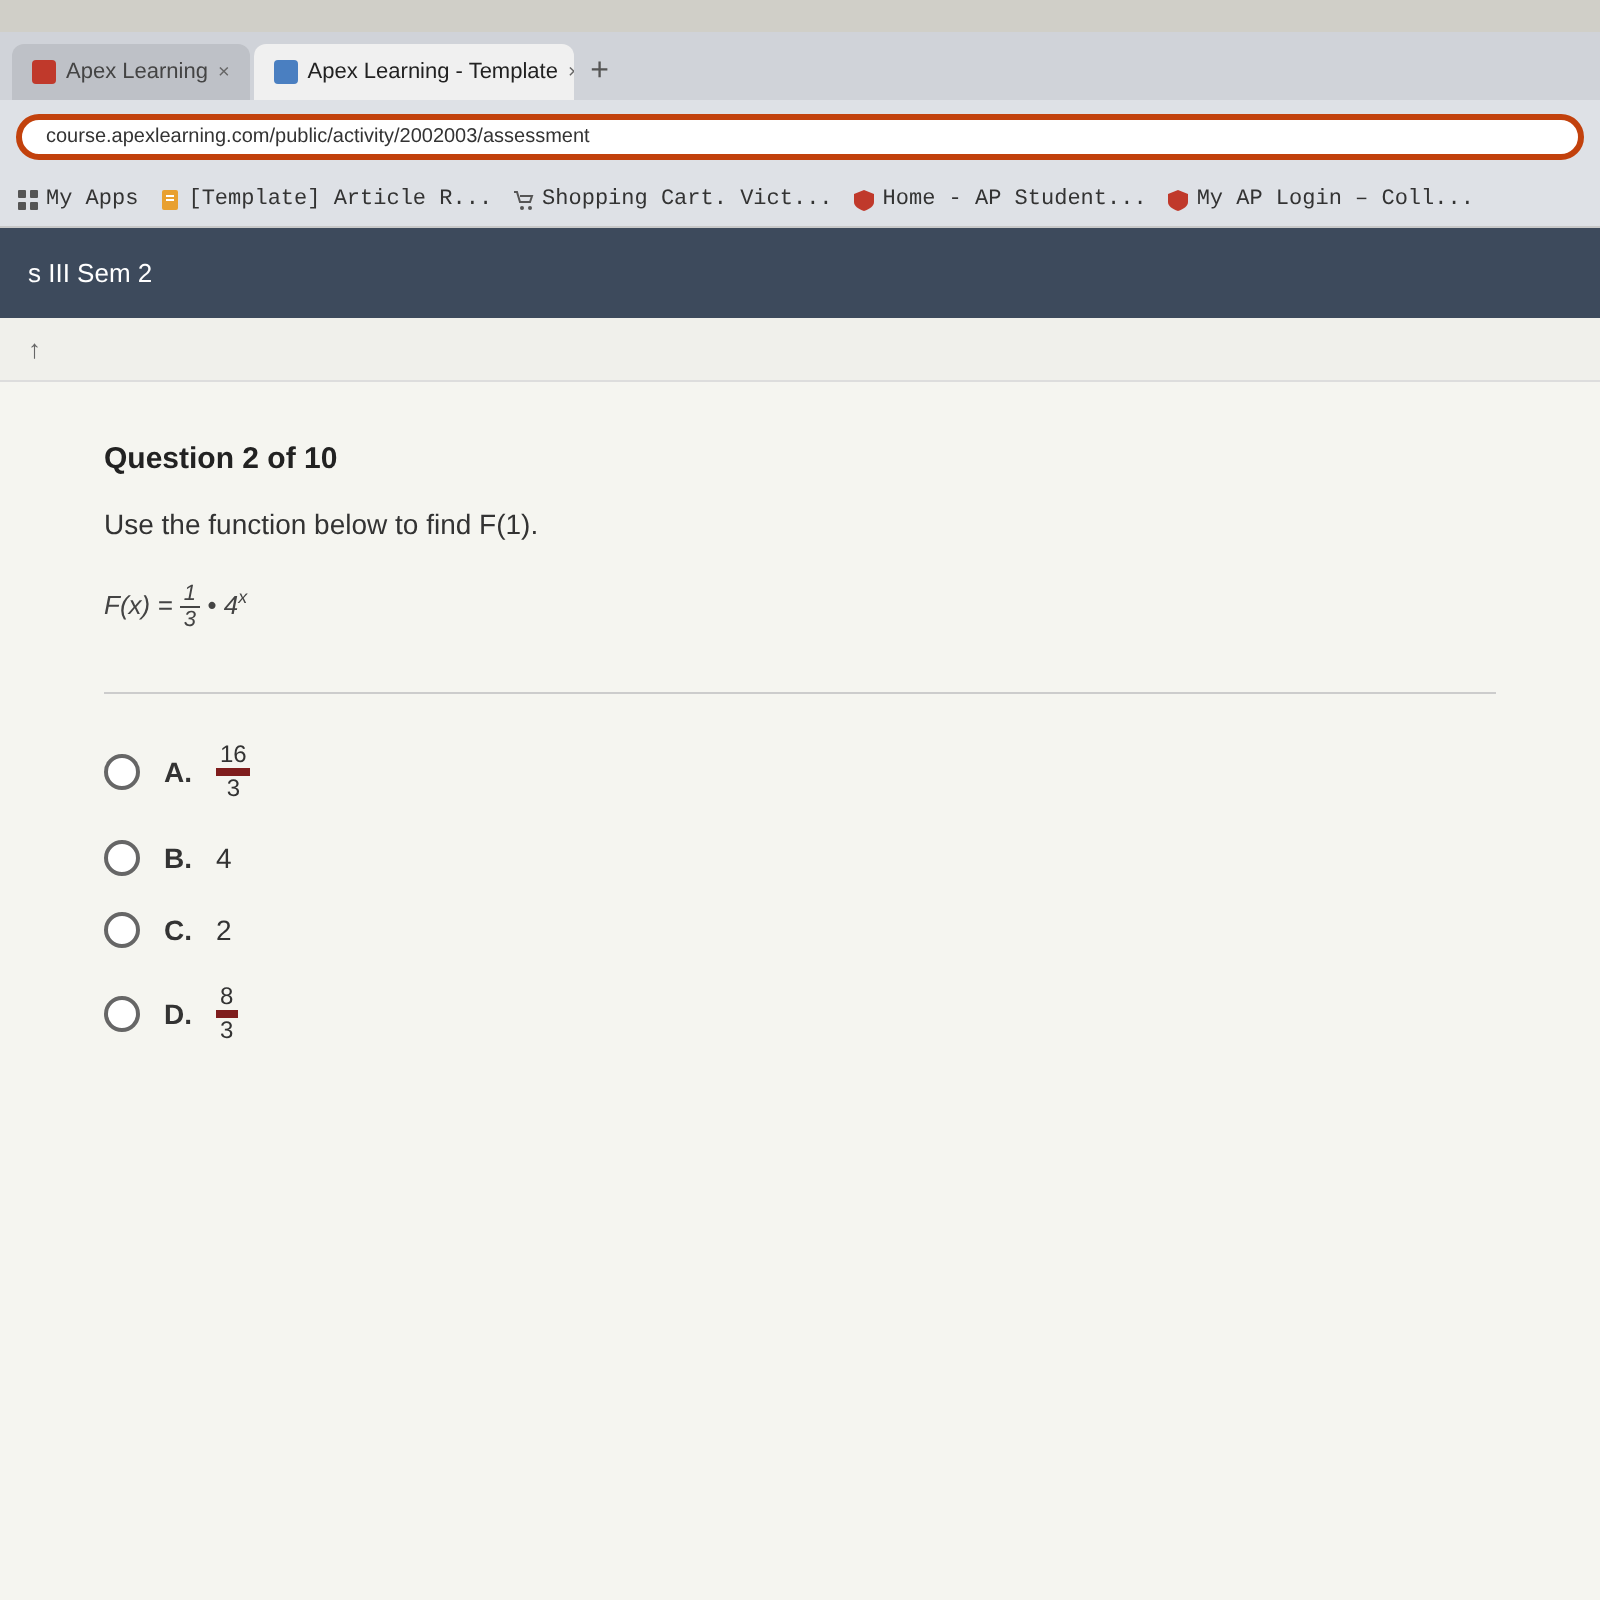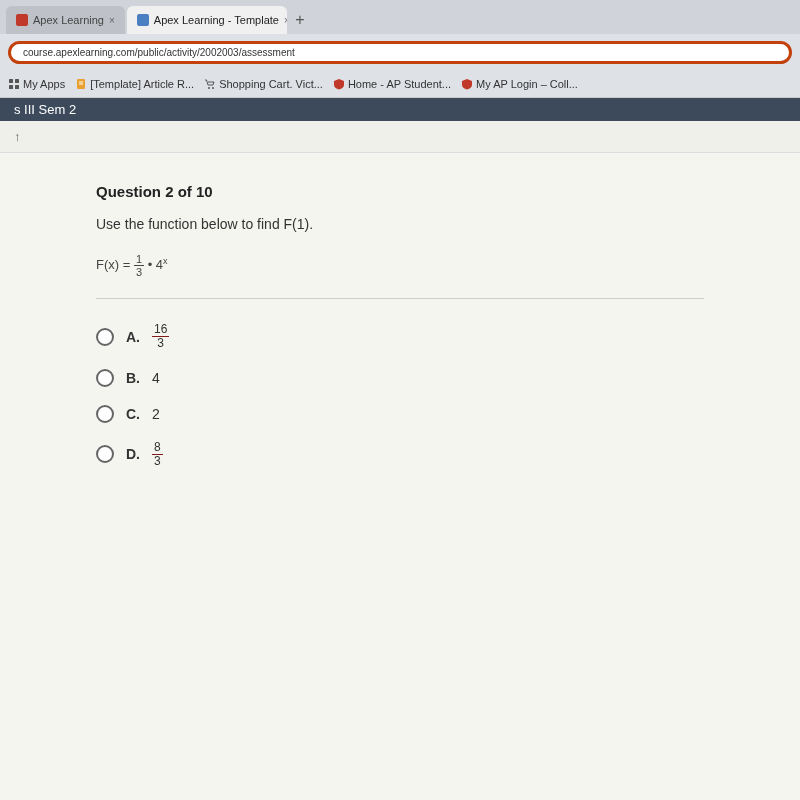--- a/index.html
+++ b/index.html
@@ -13,20 +13,21 @@
       background: #d0cfc8;
       width: 800px;
       height: 800px;
       overflow: hidden;
     }
 
     
     .browser-chrome {
       background: #c4b5fd;
       width: 100%;
+      margin-top: 16px;
     }
 
     .tab-bar {
       display: flex;
       align-items: center;
       background: #d0d3d9;
       padding: 6px 6px 0 6px;
       gap: 2px;
       height: 34px;
     }
@@ -90,20 +91,21 @@
 
     .bookmarks-bar {
       display: flex;
       align-items: center;
       background: #dee1e6;
       padding: 3px 8px;
       gap: 10px;
       border-bottom: 1px solid #c8c8c8;
       height: 28px;
       font-size: 11px;
+      font-family: Liberation Mono, monospace;
     }
 
     .bookmark-item {
       display: flex;
       align-items: center;
       gap: 3px;
       color: #333;
       font-size: 11px;
       cursor: pointer;
       white-space: nowrap;
@@ -118,63 +120,64 @@
     
     .page-content {
       background: #f5f5f0;
       width: 100%;
       height: calc(800px - 98px);
     }
 
     .course-header {
       background: #3d4a5c;
       color: white;
-      padding: 4px 14px;
+      padding: 15px 14px;
       font-size: 13px;
       font-weight: 500;
     }
 
     .quiz-title-bar {
       background: #f0f0eb;
       border-bottom: 1px solid #ddd;
       padding: 8px 14px;
       display: flex;
       align-items: center;
       gap: 8px;
       font-size: 13px;
       color: #333;
     }
 
     .quiz-title-bar .icon {
       color: #666;
     }
 
     .quiz-body {
-      padding: 30px 96px;
+      padding: 30px 52px;
       background: #f5f5f0;
     }
 
     .question-number {
       font-size: 15px;
       font-weight: bold;
       color: #222;
       margin-bottom: 14px;
     }
 
     .question-text {
       font-size: 14px;
       color: #333;
       margin-bottom: 18px;
       line-height: 1.5;
     }
 
     .function-display {
       font-size: 13px;
       color: #444;
-      margin-bottom: 20px;
+      margin-bottom: 30px;
+      font-style: italic;
     }
 
     .function-display .frac {
       display: inline-flex;
       flex-direction: column;
       align-items: center;
       vertical-align: middle;
       font-size: 11px;
       line-height: 1.1;
     }
@@ -230,21 +233,21 @@
     .frac-inline {
       display: inline-flex;
       flex-direction: column;
       align-items: center;
       vertical-align: middle;
       font-size: 11px;
       line-height: 1.1;
     }
 
     .frac-inline .num {
-      border-bottom: 1px solid #7f1d1d;
+      border-bottom: 4px solid #7f1d1d;
       padding: 0 2px;
       font-size: 12px;
     }
 
     .frac-inline .den {
       padding: 0 2px;
       font-size: 12px;
     }
 
     sup {

